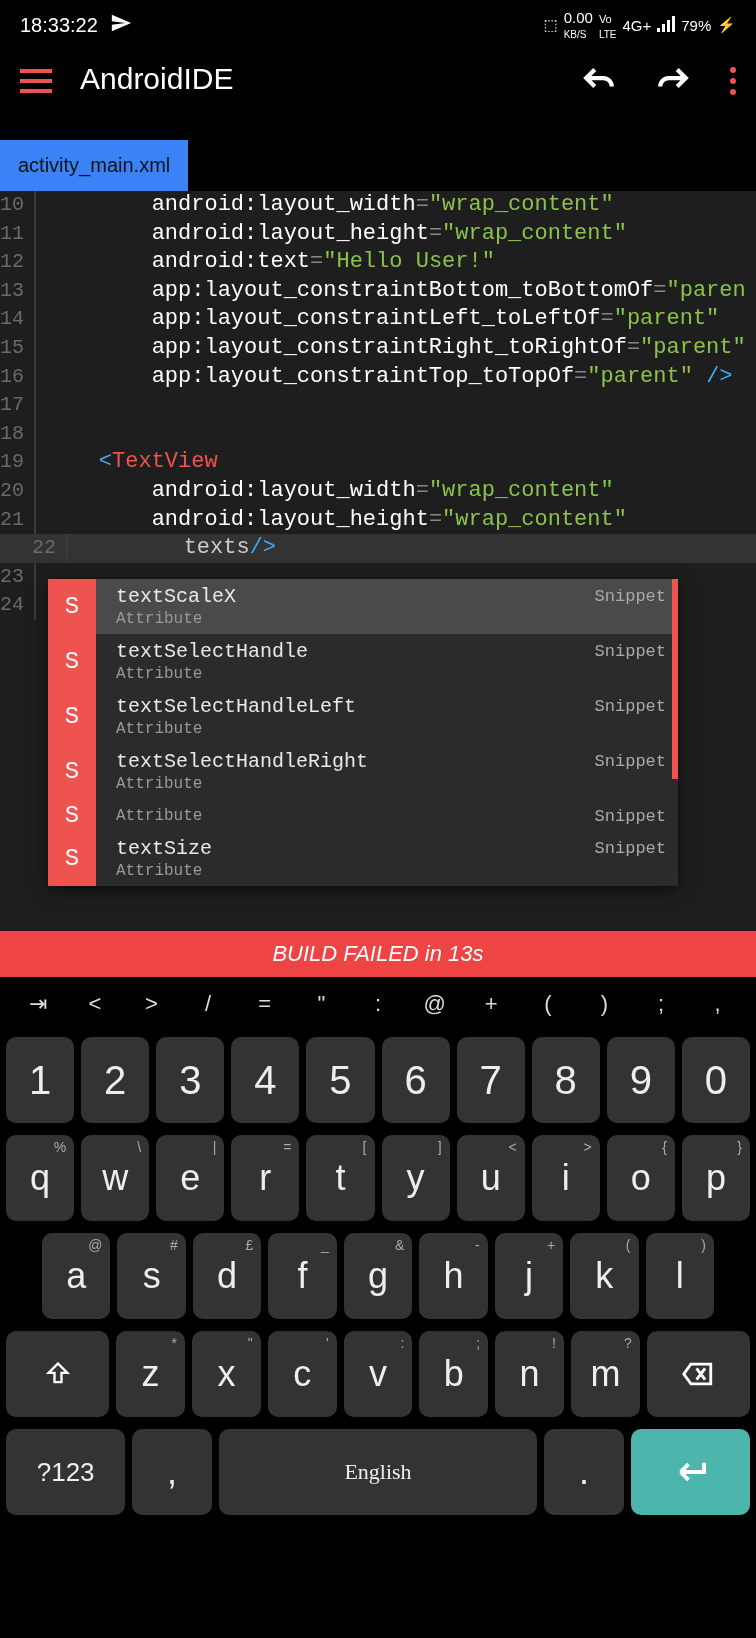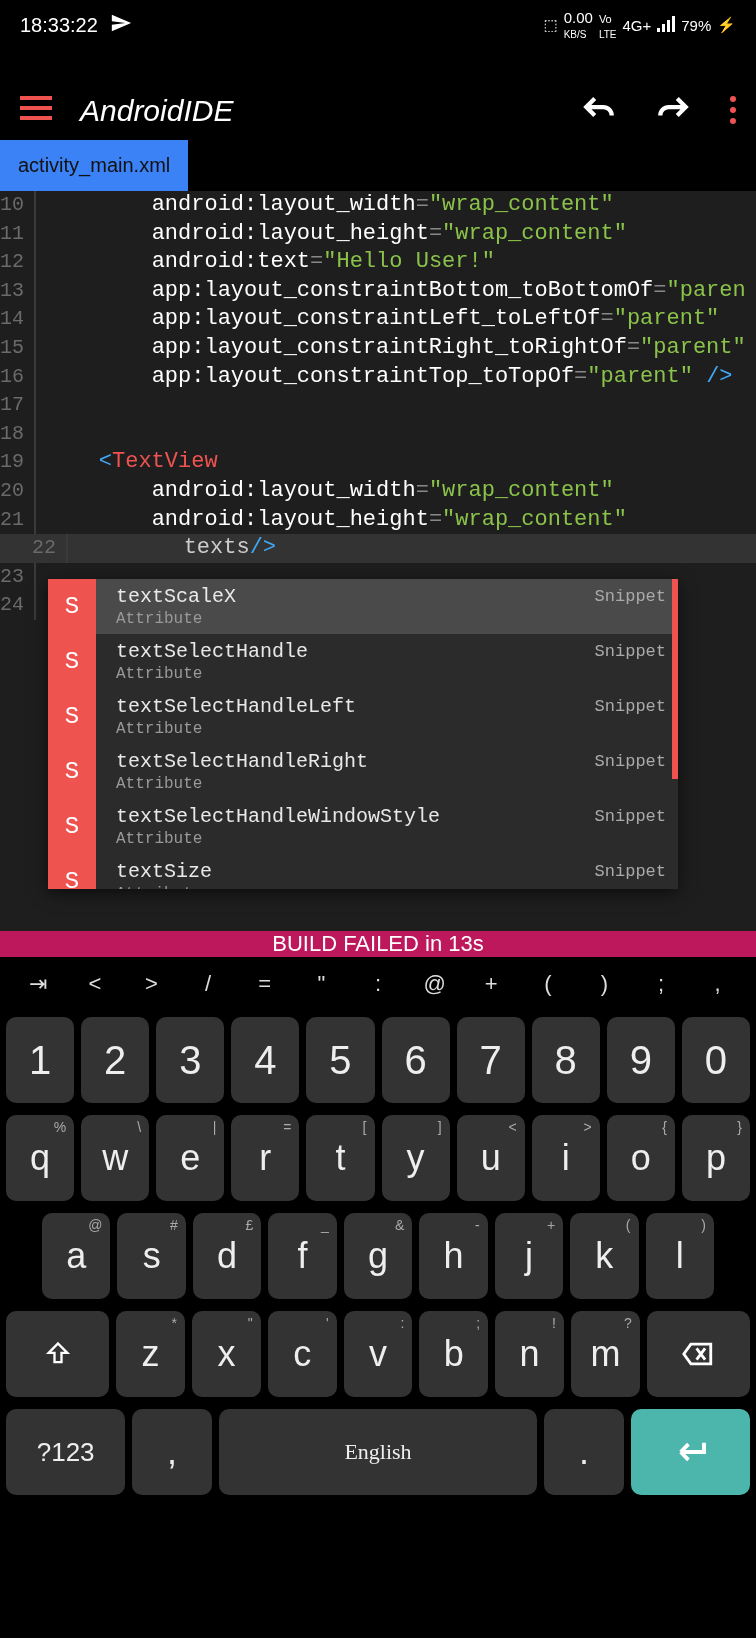--- a/index.html
+++ b/index.html
@@ -17,24 +17,23 @@
     justify-content: space-between;
     align-items: center;
     padding: 8px 20px;
     height: 50px;
     font-size: 20px;
   }
   .status-left { display: flex; align-items: center; gap: 12px; }
   .status-right { display: flex; align-items: center; gap: 6px; font-size: 15px; }
   .app-header {
     display: flex;
-    align-items: flex-end;
+    align-items: flex-start;
     padding: 12px 20px;
     height: 90px;
-    font-style: italic;
   }
   .hamburger { color: #ef5350; font-size: 34px; margin-right: 28px; cursor: pointer; }
   .app-title { font-size: 30px; font-weight: 400; flex: 1; }
   .header-actions { display: flex; align-items: center; gap: 40px; }
   .header-icon { font-size: 32px; cursor: pointer; }
   .more-icon { display: flex; flex-direction: column; gap: 5px; }
   .more-dot { width: 6px; height: 6px; background: #ef5350; border-radius: 50%; }
   .tab-bar { display: flex; }
   .tab {
     background: #3b82f6;
@@ -111,22 +110,24 @@
     padding: 8px 12px 0 0;
   }
   .ac-scroll {
     position: absolute;
     right: 0; top: 0;
     width: 6px; height: 200px;
     background: #ef5350;
   }
   .build-status {
     text-align: center;
+    padding: 10px;
     font-size: 22px;
-    background: #be185d;
+    background: #ef4444;
+    font-style: italic;
   }
   .sym-row {
     display: flex;
     justify-content: space-around;
     padding: 8px 10px;
     background: #000;
   }
   .sym-key {
     flex: 1;
     text-align: center;
@@ -328,21 +329,20 @@
     <div class="ac-icon">S</div>
     <div class="ac-body">
       <div class="ac-name">textSelectHandleRight</div>
       <div class="ac-type">Attribute</div>
     </div>
     <div class="ac-right">Snippet</div>
       </div>
       <div class="ac-row">
     <div class="ac-icon">S</div>
     <div class="ac-body">
-      <div class="ac-name">textSelectHandleWindowStyle</div>
       <div class="ac-type">Attribute</div>
     </div>
     <div class="ac-right">Snippet</div>
       </div>
       <div class="ac-row">
     <div class="ac-icon">S</div>
     <div class="ac-body">
       <div class="ac-name">textSize</div>
       <div class="ac-type">Attribute</div>
     </div>

